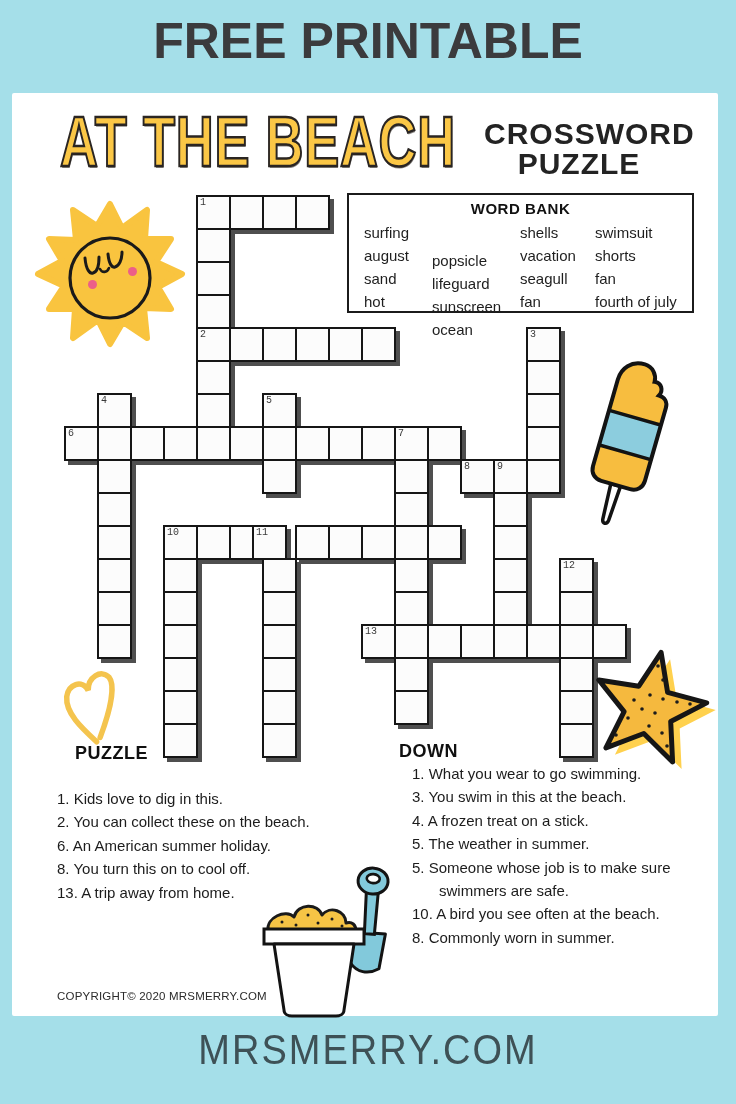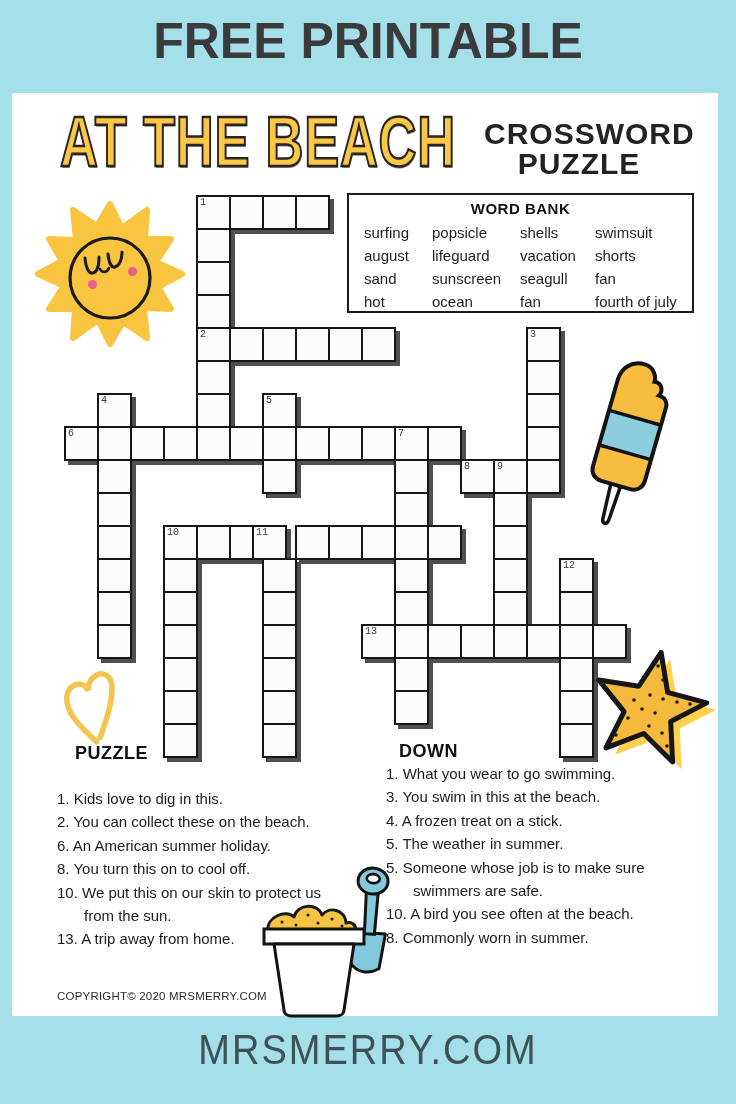--- a/index.html
+++ b/index.html
@@ -46,21 +46,21 @@
   }
   .cell .num{
     position:absolute;top:0;left:2px;
     font-family:"Liberation Mono",monospace;font-size:10px;color:#3A3A3A;
   }
   .clues-heading{position:absolute;font-size:18px;font-weight:bold;letter-spacing:.5px;color:#101010;}
   #across-title{left:63px;top:650px;}
   #down-title{left:387px;top:648px;}
   .clue-list{position:absolute;font-size:15px;line-height:23.4px;color:#1C1C1C;}
   #across-list{left:45px;top:694px;width:292px;}
-  #down-list{left:374px;top:669px;width:302px;}
+  #down-list{left:400px;top:669px;width:302px;}
   .clue{padding-left:27px;text-indent:-27px;}
   .copyright{position:absolute;left:45px;top:897px;font-size:11.5px;letter-spacing:.2px;color:#2A2A2A;}
   .site-name{
     position:absolute;top:1026px;left:0;width:736px;text-align:center;
     font-size:38px;color:#3E5156;letter-spacing:2px;
     transform:scaleY(1.12);transform-origin:top;
   }
   .illo{position:absolute;}
   #sun-illo{left:20px;top:105px;}
   #popsicle-illo{left:563px;top:262px;}
@@ -111,21 +111,21 @@
 
   <div class="word-bank">
     <div class="word-bank-title">WORD BANK</div>
     <div id="wb-cols">
         <div class="wb-col" style="left: 15px;">
           <div>surfing</div>
           <div>august</div>
           <div>sand</div>
           <div>hot</div>
         </div>
-        <div class="wb-col" style="left: 83px;">
+        <div class="wb-col" style="left: 83px; margin-top: 28px;">
           <div>popsicle</div>
           <div>lifeguard</div>
           <div>sunscreen</div>
           <div>ocean</div>
         </div>
         <div class="wb-col" style="left: 171px;">
           <div>shells</div>
           <div>vacation</div>
           <div>seagull</div>
           <div>fan</div>
@@ -279,21 +279,20 @@
         <circle cx="47" cy="55" r="1.8"></circle>
     </g>
   </svg>
 
   <div id="across-title" class="clues-heading">PUZZLE</div>
   <div id="across-list" class="clue-list">
       <div class="clue">1. Kids love to dig in this.</div>
       <div class="clue">2. You can collect these on the beach.</div>
       <div class="clue">6. An American summer holiday.</div>
       <div class="clue">8. You turn this on to cool off.</div>
-      <div class="clue">10. We put this on our skin to protect us from the sun.</div>
       <div class="clue">13. A trip away from home.</div>
     </div>
   <div id="down-title" class="clues-heading">DOWN</div>
   <div id="down-list" class="clue-list">
       <div class="clue">1. What you wear to go swimming.</div>
       <div class="clue">3. You swim in this at the beach.</div>
       <div class="clue">4. A frozen treat on a stick.</div>
       <div class="clue">5. The weather in summer.</div>
       <div class="clue">5. Someone whose job is to make sure swimmers are safe.</div>
       <div class="clue">10. A bird you see often at the beach.</div>

